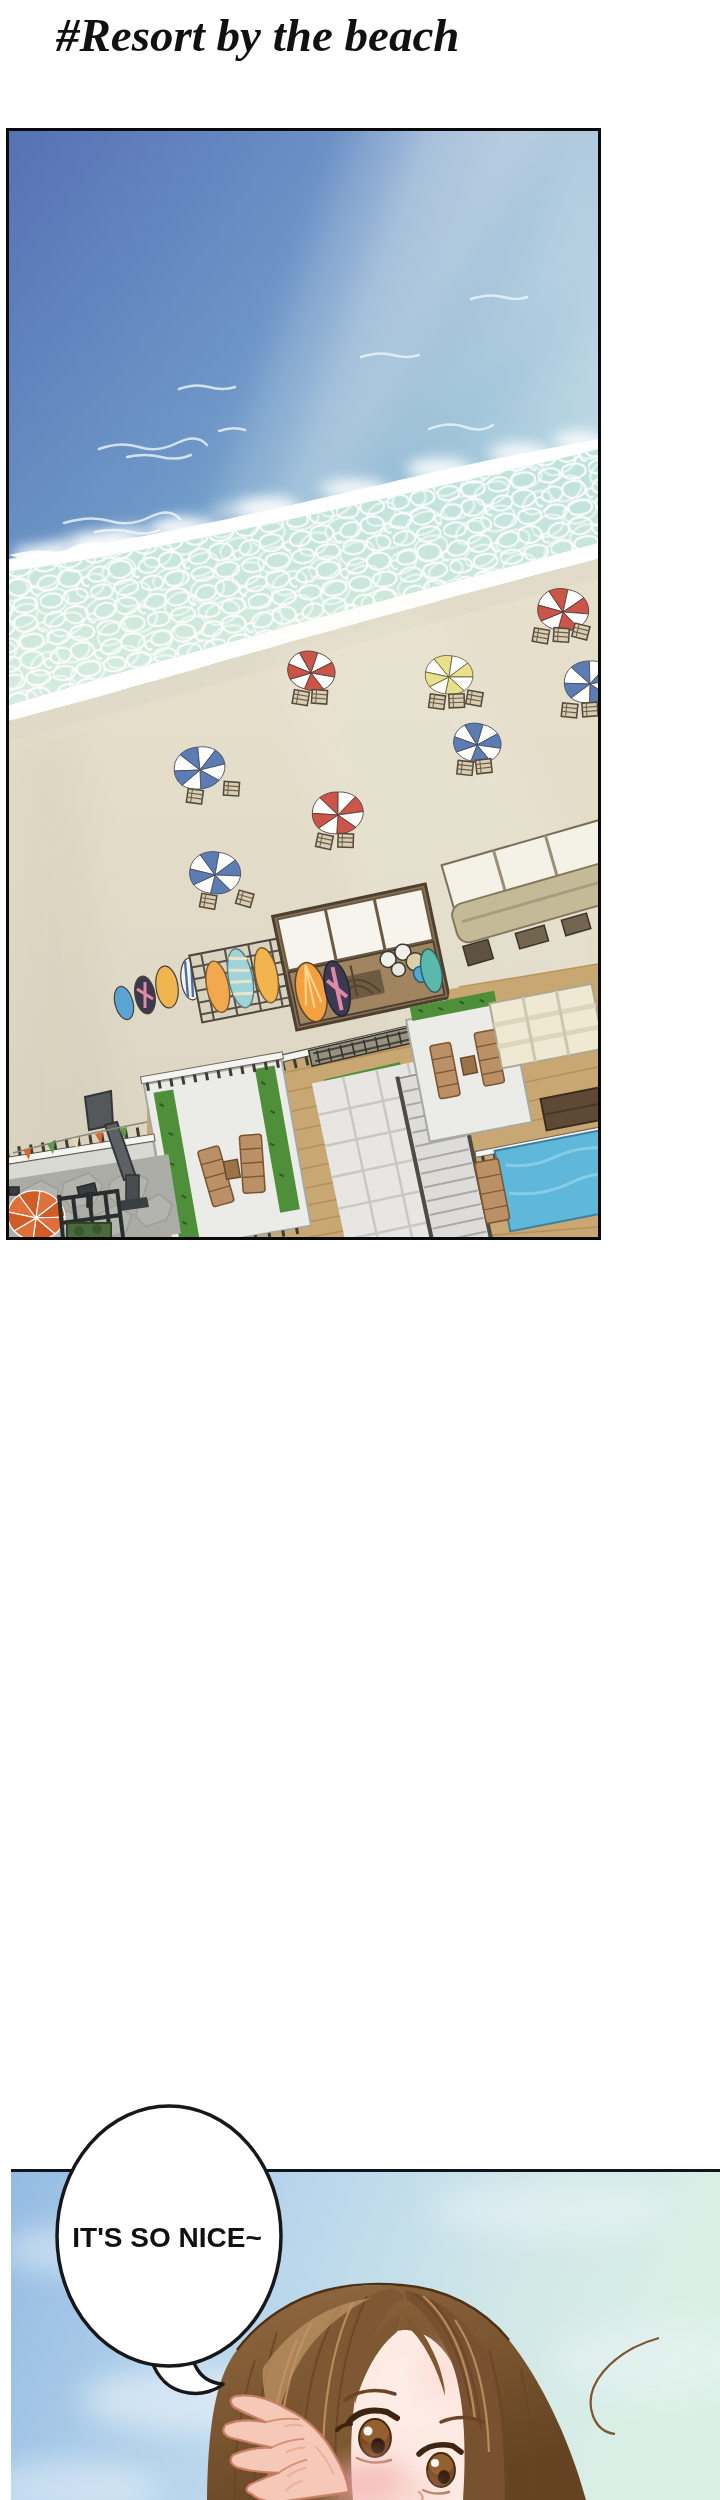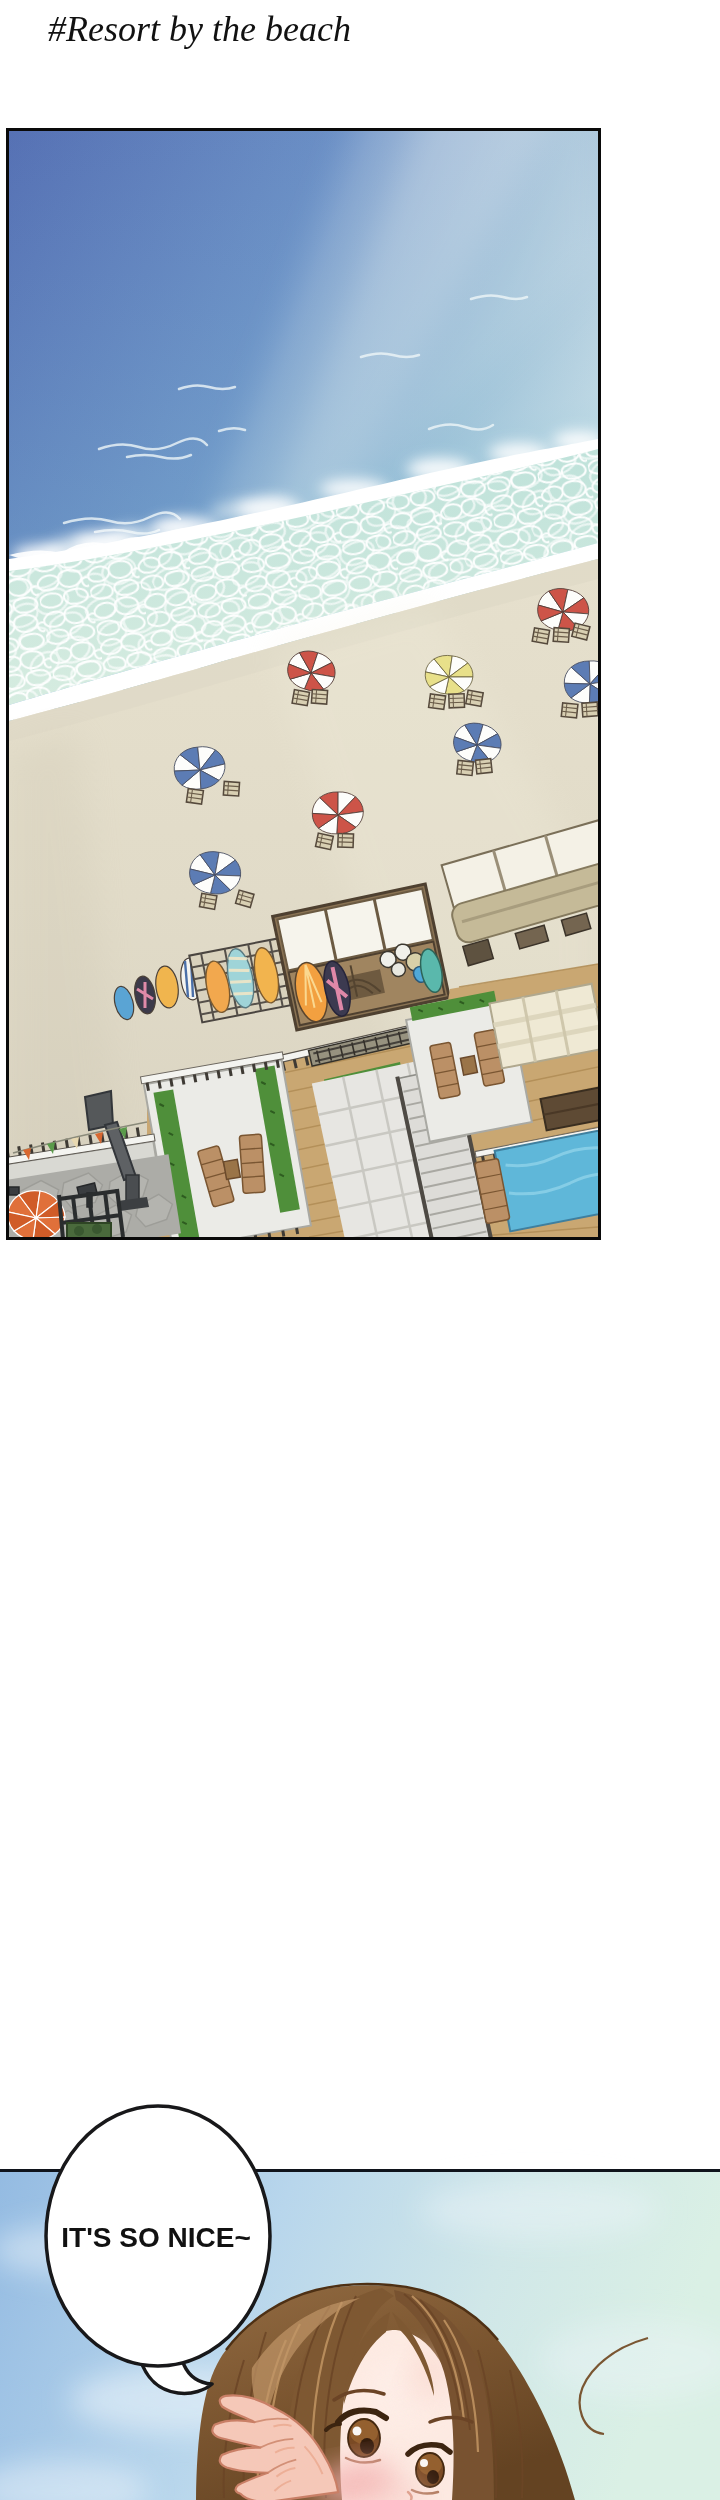--- a/index.html
+++ b/index.html
@@ -2,21 +2,21 @@
 <html><head>
 <meta charset="utf-8">
 <style>
   html,body{margin:0;padding:0;background:#ffffff;}
   body{width:720px;height:2500px;position:relative;overflow:hidden;font-family:"Liberation Sans",sans-serif;}
   .abs{position:absolute;}
 </style>
 </head>
 <body>
 
-<div class="abs" style="left:48px;top:8px;font-family:'Liberation Serif',serif;font-style:italic;font-weight:normal;font-size:36px;color:#111;letter-spacing:0px;">#Resort by the beach</div>
+<div class="abs" style="left:56px;top:8px;font-family:'Liberation Serif',serif;font-style:italic;font-weight:bold;font-size:47px;color:#111;letter-spacing:0px;">#Resort by the beach</div>
 
 <div class="abs" style="left:6px;top:128px;width:589px;height:1106px;border:3px solid #0a0a0a;">
 <svg width="589" height="1106" viewBox="0 0 589 1106">
   <defs>
     <linearGradient id="ocean" x1="0" y1="0" x2="1" y2="0.45">
       <stop offset="0" stop-color="#5671b4"></stop>
       <stop offset="0.5" stop-color="#6c90c6"></stop>
       <stop offset="0.8" stop-color="#a8c4da"></stop>
       <stop offset="1" stop-color="#d5e1ea"></stop>
     </linearGradient>
@@ -577,21 +577,21 @@
       <path d="M50,1068 l58,-8 M52,1092 l60,-8 M108,1058 l6,48 M50,1064 l4,44"></path>
       <path d="M64,1066 l5,42 M80,1064 l5,42 M96,1061 l5,42"></path>
     </g>
     <rect x="58" y="1092" width="44" height="16" fill="#4a6a3c" stroke="#2e4424" stroke-width="2"></rect>
     <circle cx="70" cy="1100" r="5" fill="#3a5830"></circle>
     <circle cx="88" cy="1098" r="5" fill="#3a5830"></circle>
   </g>
 </svg>
 </div>
 
-<div class="abs" style="left:0;top:2100px;width:704px;height:400px;">
+<div class="abs" style="left:11px;top:2100px;width:704px;height:400px;">
 <svg width="720" height="400" viewBox="0 0 720 400">
   <defs>
     <linearGradient id="sky" x1="0" y1="0" x2="1" y2="0.18">
       <stop offset="0" stop-color="#94bbe2"></stop>
       <stop offset="0.4" stop-color="#b8d6ec"></stop>
       <stop offset="0.72" stop-color="#d0e7e8"></stop>
       <stop offset="1" stop-color="#daf0e5"></stop>
     </linearGradient>
     <filter id="cloudblur" x="-40%" y="-40%" width="180%" height="180%">
           <feGaussianBlur stdDeviation="14"></feGaussianBlur>

